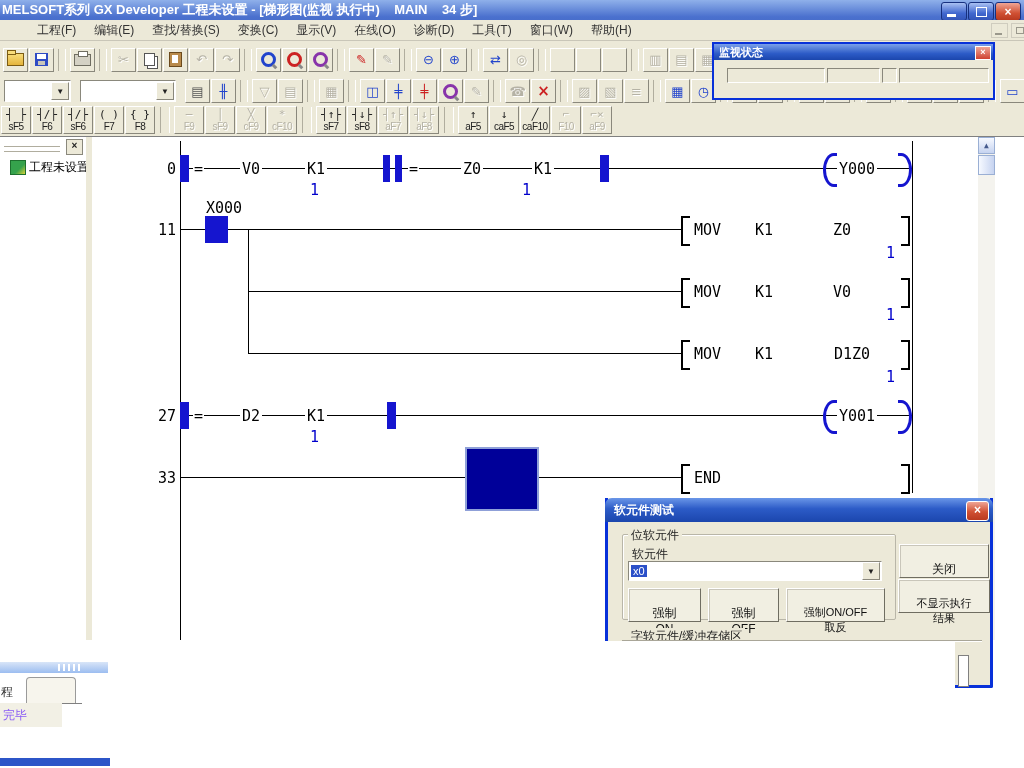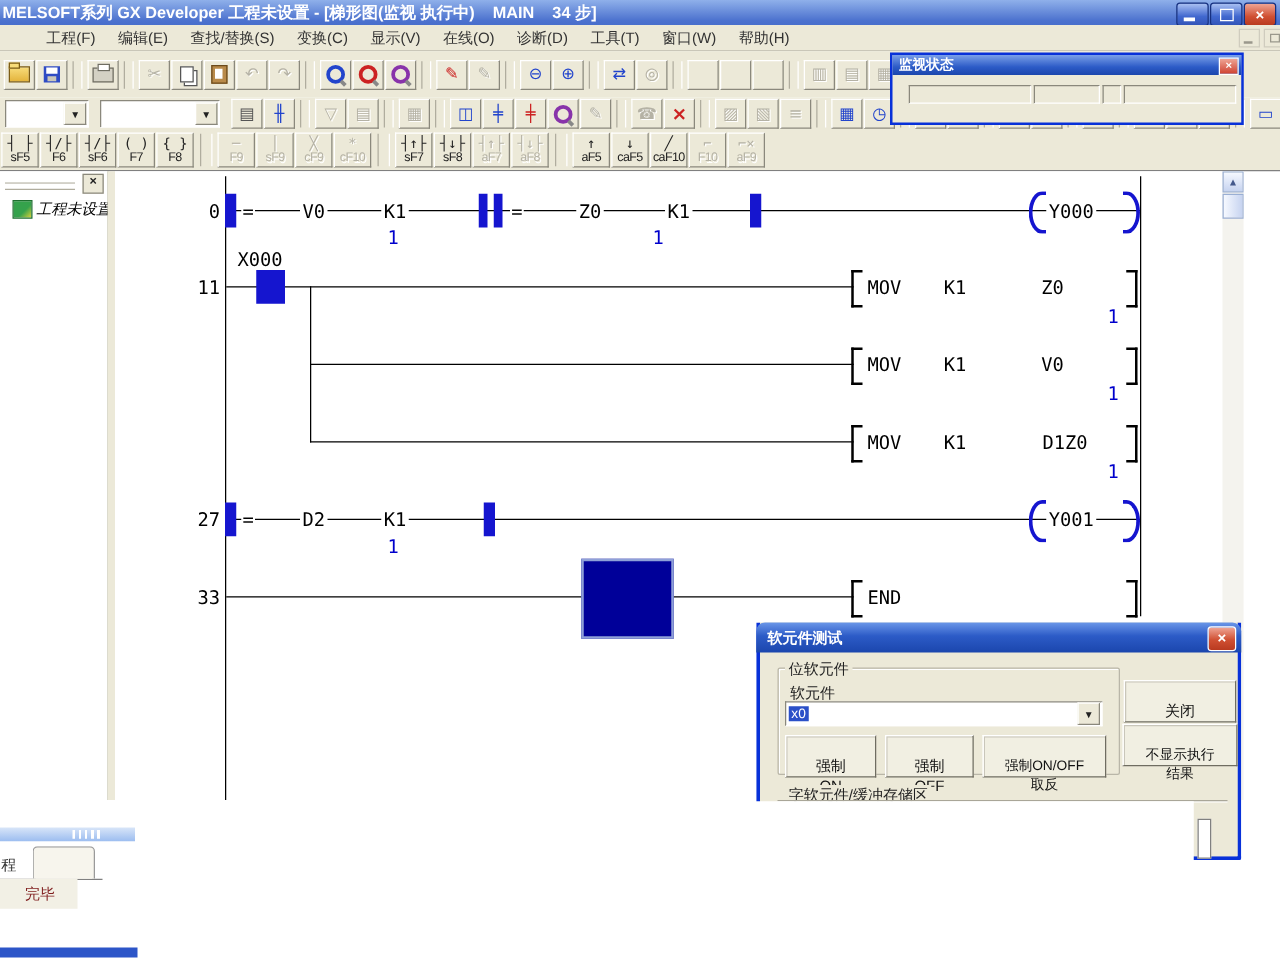--- a/index.html
+++ b/index.html
@@ -77,21 +77,21 @@
   .titem{display:flex;align-items:center;gap:3px;position:relative;height:17px;}
   #treelist{position:absolute;left:1px;top:40px;display:flex;flex-direction:column;}
   .plusbox{width:9px;height:9px;border:1px solid #848278;background:#fff;font-size:9px;line-height:8px;text-align:center;color:#333;margin-left:1px;}
   .plusbox:before{content:"+";}
   .tic{width:14px;height:13px;position:relative;flex:none;}
   .tic-root{background:linear-gradient(135deg,#35a24c 60%,#d8d23a);border:1px solid #1d6f2e;}
   .tic-prog{background:#fff;border:1px solid #3355bb;box-shadow:inset 0 3px 0 #7f9be0;}
   .tic-cmt{background:#fff;border:1px solid #888;box-shadow:inset 3px -3px 0 #4caf50,inset -3px 3px 0 #e05050;}
   .tic-param{background:#fff;border:1px solid #888;box-shadow:inset -3px -3px 0 #3fae4f;}
   .tic-mem{background:#fff;border:1px solid #3355bb;box-shadow:inset 0 -3px 0 #7f9be0;}
-  .tlabel{font-size:12px;white-space:nowrap;font-style:italic;}
+  .tlabel{font-size:12px;white-space:nowrap;}
   #splitter{position:absolute;left:86px;top:0;width:6px;height:504px;background:#ece9d8;}
   
   #ladder{position:absolute;left:92px;top:0;width:903px;height:504px;background:#fff;overflow:hidden;
     font-family:"DejaVu Sans Mono",monospace;font-size:15px;}
   .ll{position:absolute;height:1px;background:#000;}
   .lv{position:absolute;width:1px;background:#000;}
   .rnum{position:absolute;left:38px;width:46px;text-align:right;color:#000;}
   .ldev{position:absolute;background:#fff;padding:0 2px;color:#000;white-space:nowrap;}
   .lval{position:absolute;color:#0000cc;background:#fff;padding:0 2px;}
   .lop{position:absolute;background:#fff;color:#000;padding:0 1px;}
@@ -127,21 +127,21 @@
   #bottomwhite{position:absolute;left:0;top:640px;width:1024px;height:128px;background:#fff;z-index:10;}
   #fragbar{position:absolute;left:0;top:662px;width:108px;height:11px;z-index:50;
     background:linear-gradient(180deg,#d8e5f8,#9cbdf0);}
   #fragbar .grip2{position:absolute;left:58px;top:2px;width:24px;height:7px;
     background:repeating-linear-gradient(90deg,#fff 0 2px,rgba(0,0,0,0) 2px 5px);}
   #fragtab{position:absolute;left:0;top:675px;width:82px;height:28px;background:#fff;z-index:50;border-bottom:1px solid #808080;}
   #fragtab .tabtext{position:absolute;left:1px;top:9px;font-size:12px;color:#333;}
   #fragtab .tabshape{position:absolute;left:26px;top:2px;width:48px;height:25px;background:#f7f5ed;
     border:1px solid #9a9a9a;border-bottom:none;border-radius:4px 4px 0 0;}
   #fragstatus{position:absolute;left:0;top:703px;width:62px;height:24px;background:#f2f0e5;z-index:50;}
-  #fragstatus span{position:absolute;left:20px;top:4px;font-size:12px;color:#7f1d1d;}
+  #fragstatus span{position:absolute;left:3px;top:4px;font-size:12px;color:#8b5cf6;}
   #fragstart{position:absolute;left:0;top:727px;width:108px;height:31px;z-index:50;
     background:linear-gradient(180deg,#7ed07a,#3f9f3c 45%,#2e8f2b);
     box-shadow:inset 0 2px 2px rgba(255,255,255,.5);}
   #fragstart span{position:absolute;left:24px;top:3px;color:#fff;font-family:"Liberation Serif","DejaVu Serif",serif;
     font-style:italic;font-weight:bold;font-size:18px;text-shadow:1px 1px 2px #155a12;}
   #fragstrip{position:absolute;left:0;top:758px;width:110px;height:8px;background:#2c55c8;z-index:50;}
   
   #dlg{position:absolute;left:605px;top:498px;width:388px;height:190px;background:#ece9d8;z-index:40;
     border:3px solid #0831d9;border-top:none;box-sizing:border-box;border-radius:0 0 2px 2px;}
   #dlgtitle{position:absolute;left:-3px;top:0;width:388px;height:24px;border-radius:7px 7px 0 0;
@@ -514,21 +514,21 @@
       <div class="ldev" style="left:369px;top:23px;">Z0</div>
       <div class="ldev" style="left:440px;top:23px;">K1</div>
       <div class="lval" style="left:428px;top:44px;">1</div>
       <div class="cbar" style="left:508px;top:18px;width:9px;height:27px;"></div>
       <div class="paren paren-l" style="left:731px;top:16px;"></div>
       <div class="ldev" style="left:745px;top:23px;">Y000</div>
       <div class="paren paren-r" style="left:806px;top:16px;"></div>
 
       <div class="rnum" style="top:84px;">11</div>
       <div class="ll" style="left:89px;top:92px;width:502px;"></div>
-      <div class="ldev" style="left:96px;top:62px;">X000</div>
+      <div class="ldev" style="left:112px;top:62px;">X000</div>
       <div class="cfill" style="left:113px;top:79px;width:23px;height:27px;"></div>
       <div class="lv" style="left:156px;top:92px;height:125px;"></div>
       <div class="ll" style="left:156px;top:154px;width:435px;"></div>
       <div class="ll" style="left:156px;top:216px;width:435px;"></div>
 
       <div class="br-l" style="left:589px;top:79px;"></div>
       <div class="ldev" style="left:600px;top:84px;">MOV</div>
       <div class="ldev" style="left:661px;top:84px;">K1</div>
       <div class="ldev" style="left:739px;top:84px;">Z0</div>
       <div class="br-r" style="left:809px;top:79px;"></div>

